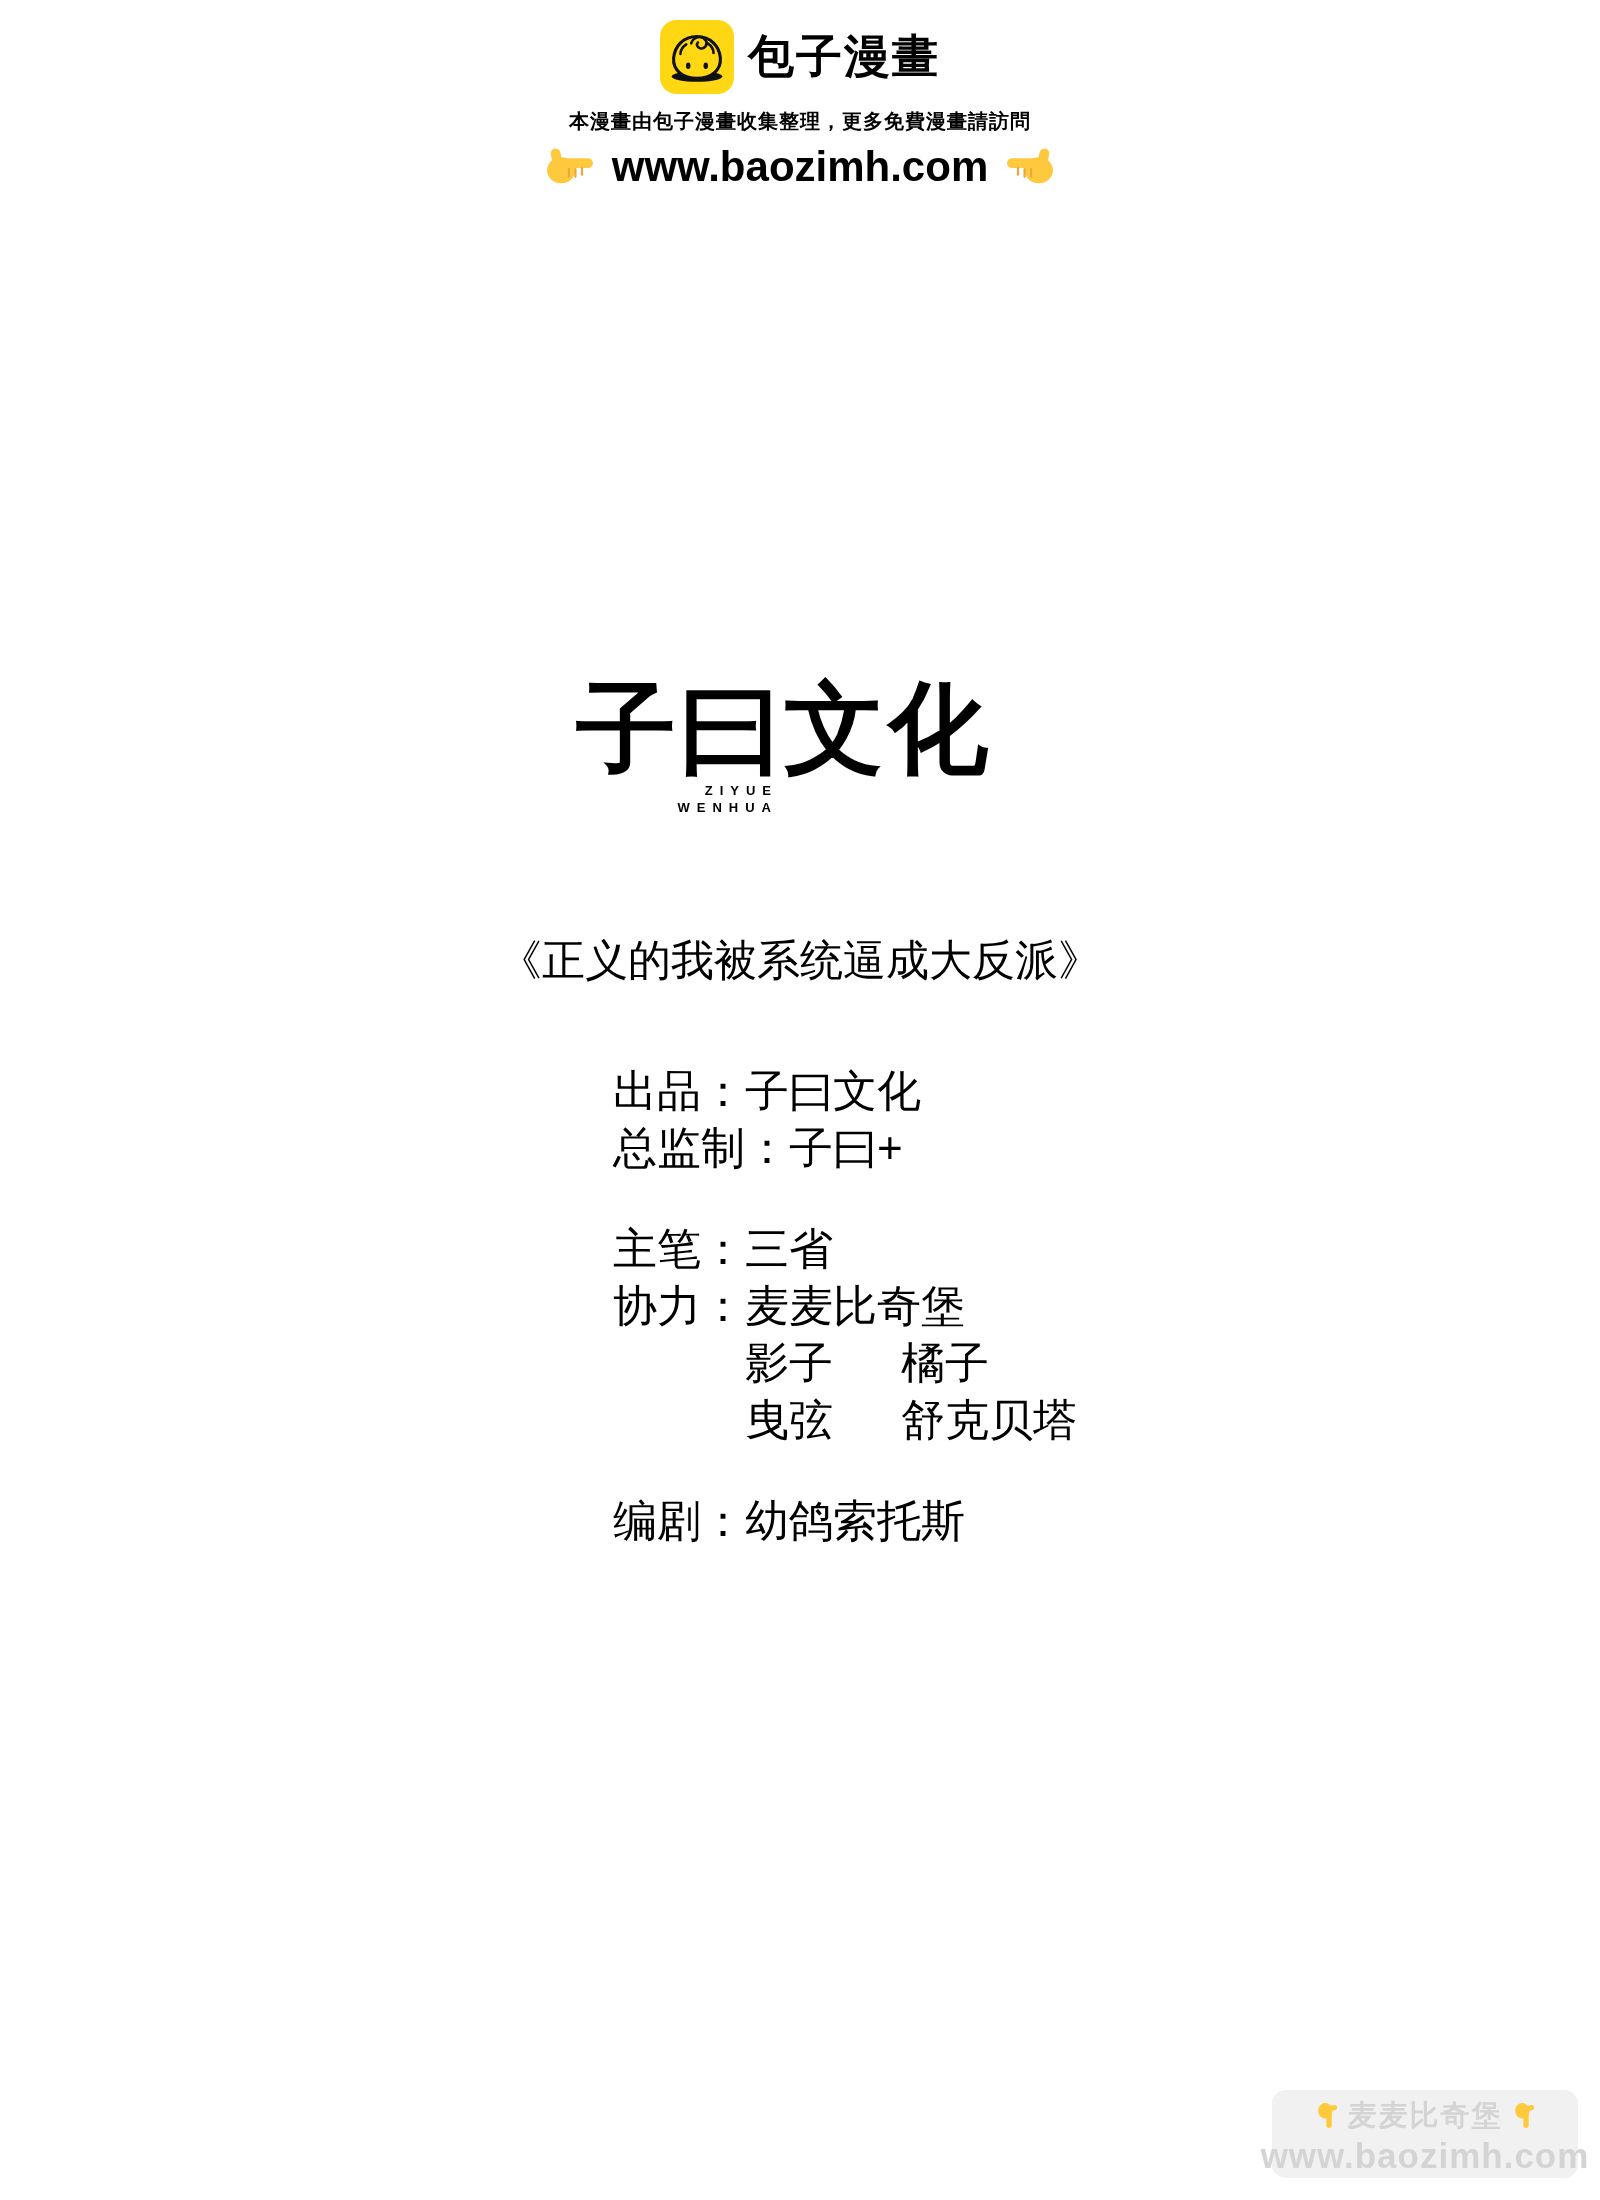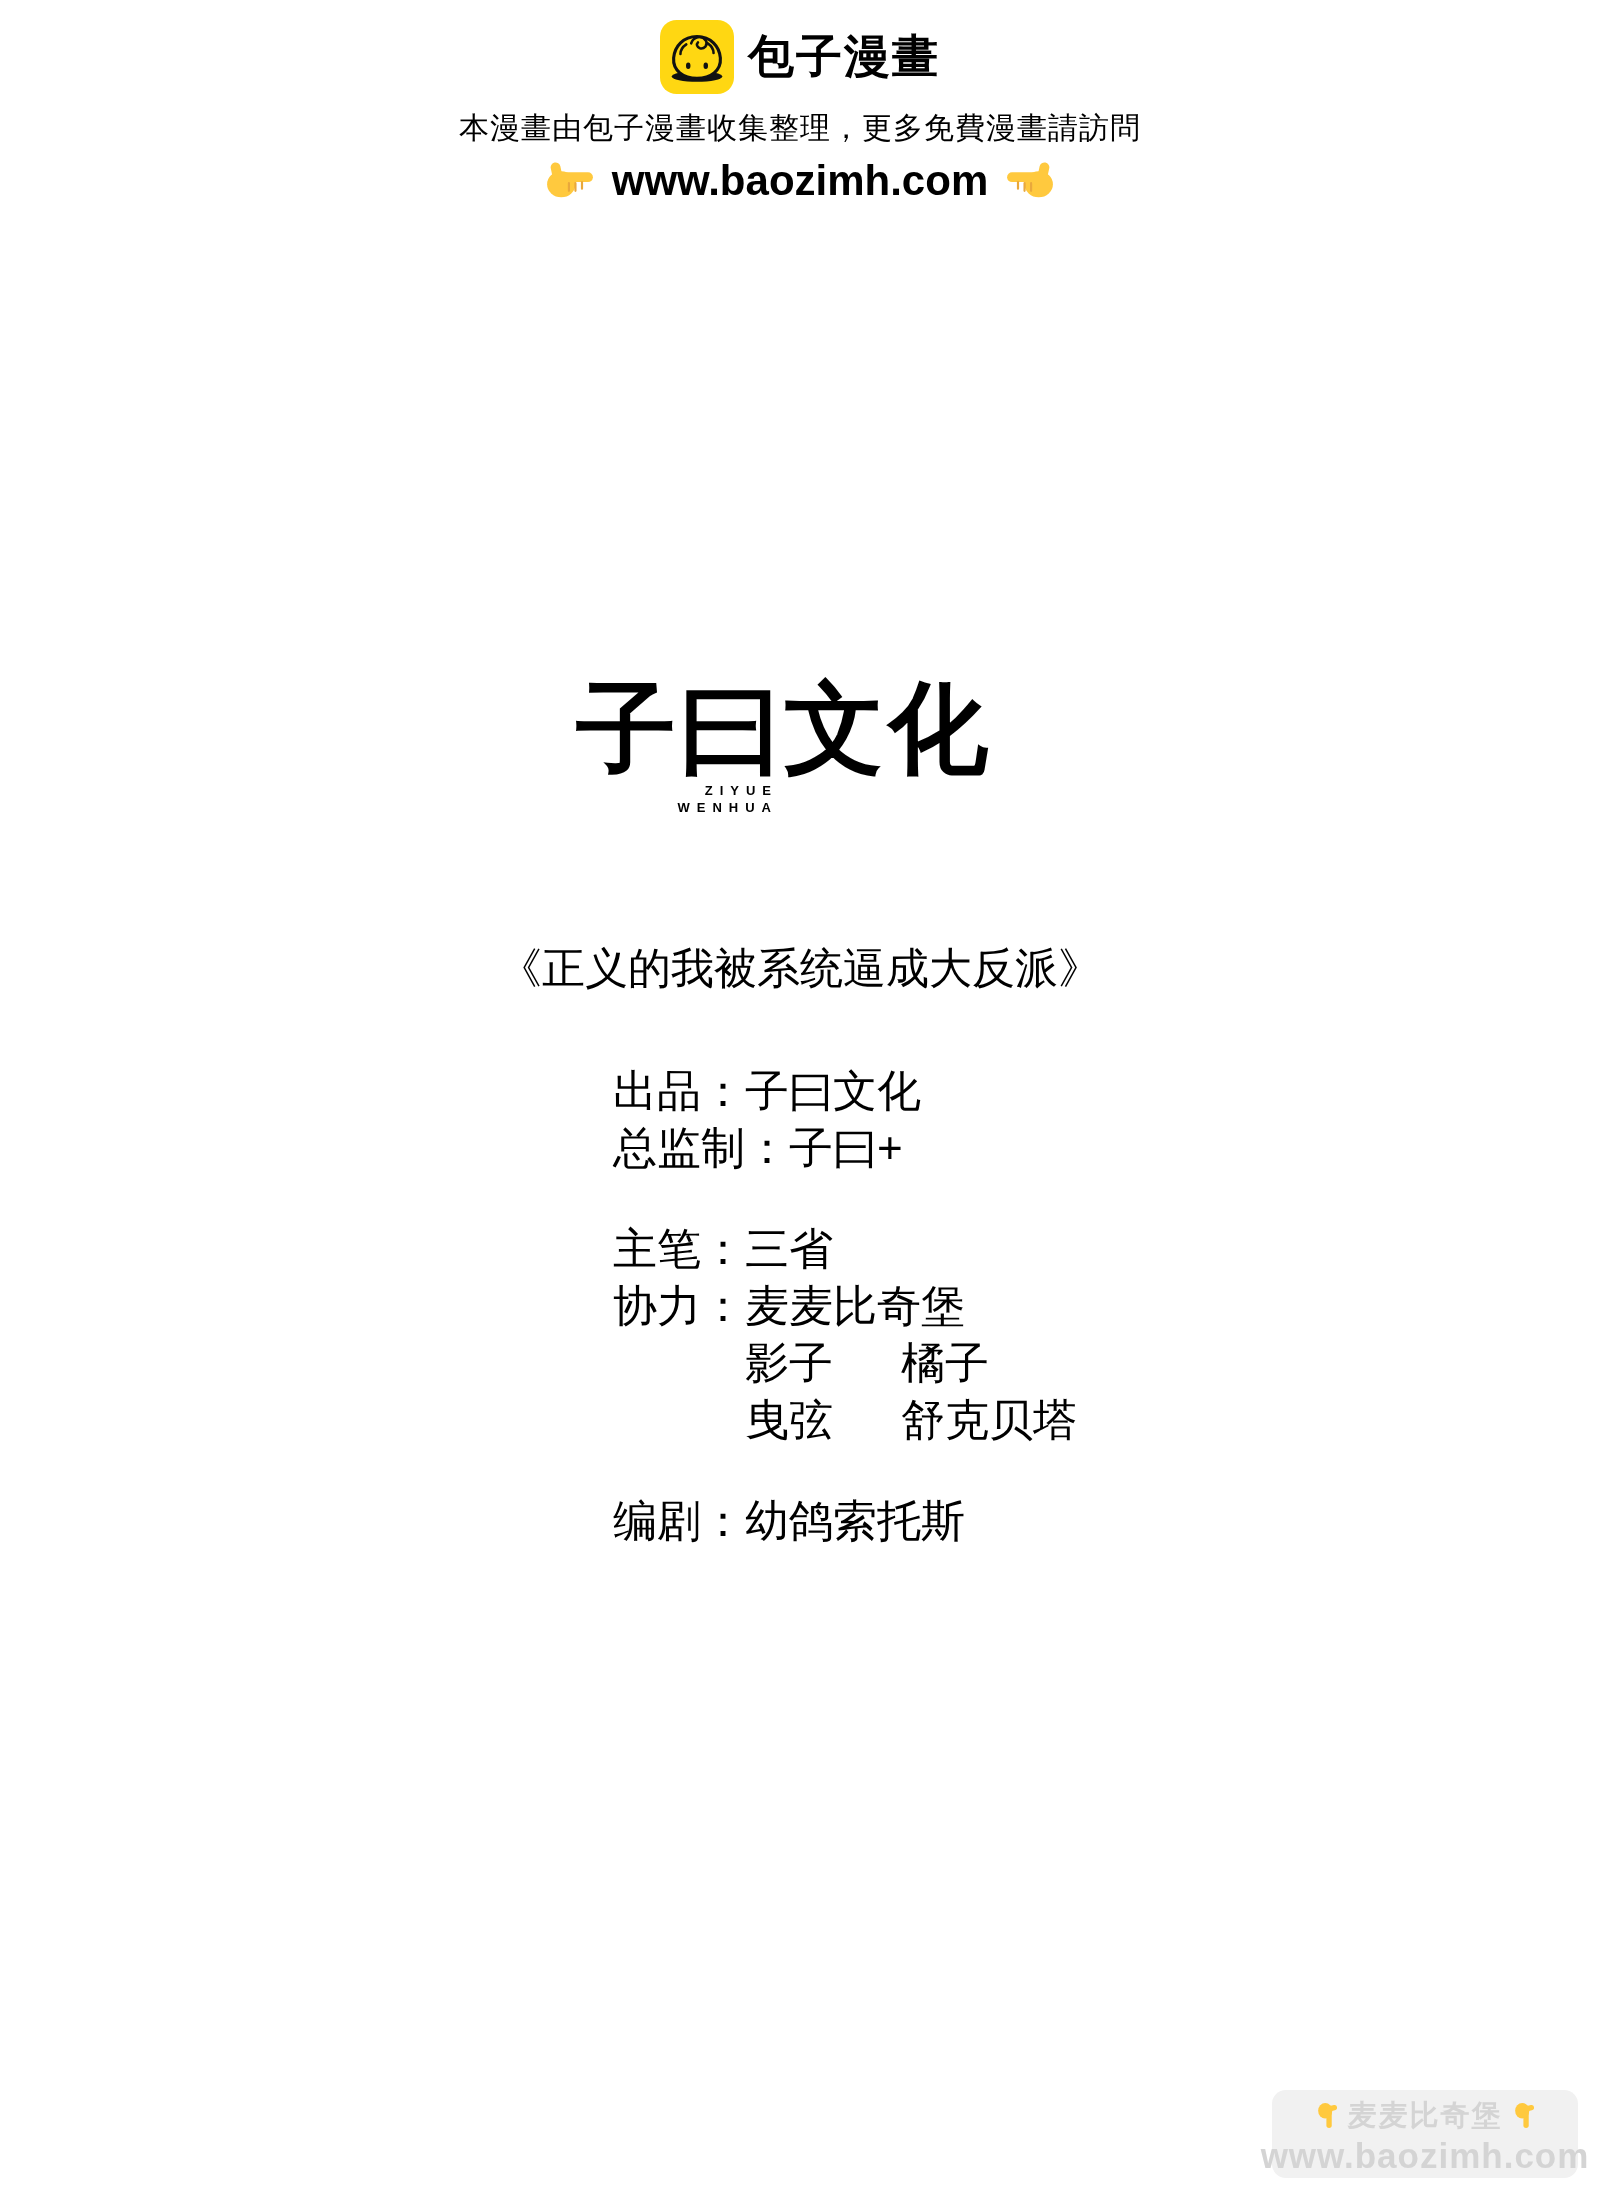--- a/index.html
+++ b/index.html
@@ -14,21 +14,21 @@
   }
 
   
   .header {
     position: absolute; top: 18px; left: 0; right: 0;
     display: flex; flex-direction: column; align-items: center;
   }
   .logo-row { display: flex; align-items: center; gap: 14px; height: 78px; }
   .bun { width: 74px; height: 74px; display: block; }
   .brand-name { font-size: 46px; font-weight: 800; letter-spacing: 2px; }
-  .tagline { margin-top: 12px; font-size: 30px; font-weight: 400; letter-spacing: 1px; }
+  .tagline { margin-top: 12px; font-size: 20px; font-weight: 700; letter-spacing: 1px; }
   .url-row { margin-top: 8px; display: flex; align-items: center; gap: 18px; }
   .url { font-size: 42px; font-weight: 700; }
   .hand { width: 48px; height: 38px; }
   .hand-left { transform: scaleX(-1); }
   .hand-fill { fill: var(--hand, #ffc93e); }
   .hand-line { stroke: #e9a83c; stroke-width: 2; fill: none; stroke-linecap: round; }
 
   
   .studio {
     position: absolute; top: 676px; left: 50%;
@@ -41,21 +41,21 @@
   }
   .romanized {
     position: absolute; left: 52px; top: 106px; width: 150px;
     text-align: right; font-size: 13px; font-weight: 700;
     letter-spacing: 7px; line-height: 17px;
   }
 
   
   .title {
     position: absolute; top: 932px; left: 0; right: 0;
-    margin: 8px; text-align: center;
+    margin: 0; text-align: center;
     font-size: 43px; font-weight: 500;
   }
 
   
   .credits {
     position: absolute; left: 613px; top: 1062px;
     font-size: 44px; line-height: 57px; font-weight: 400;
   }
   .row { white-space: pre; }
   .gap { margin-top: 44px; }

